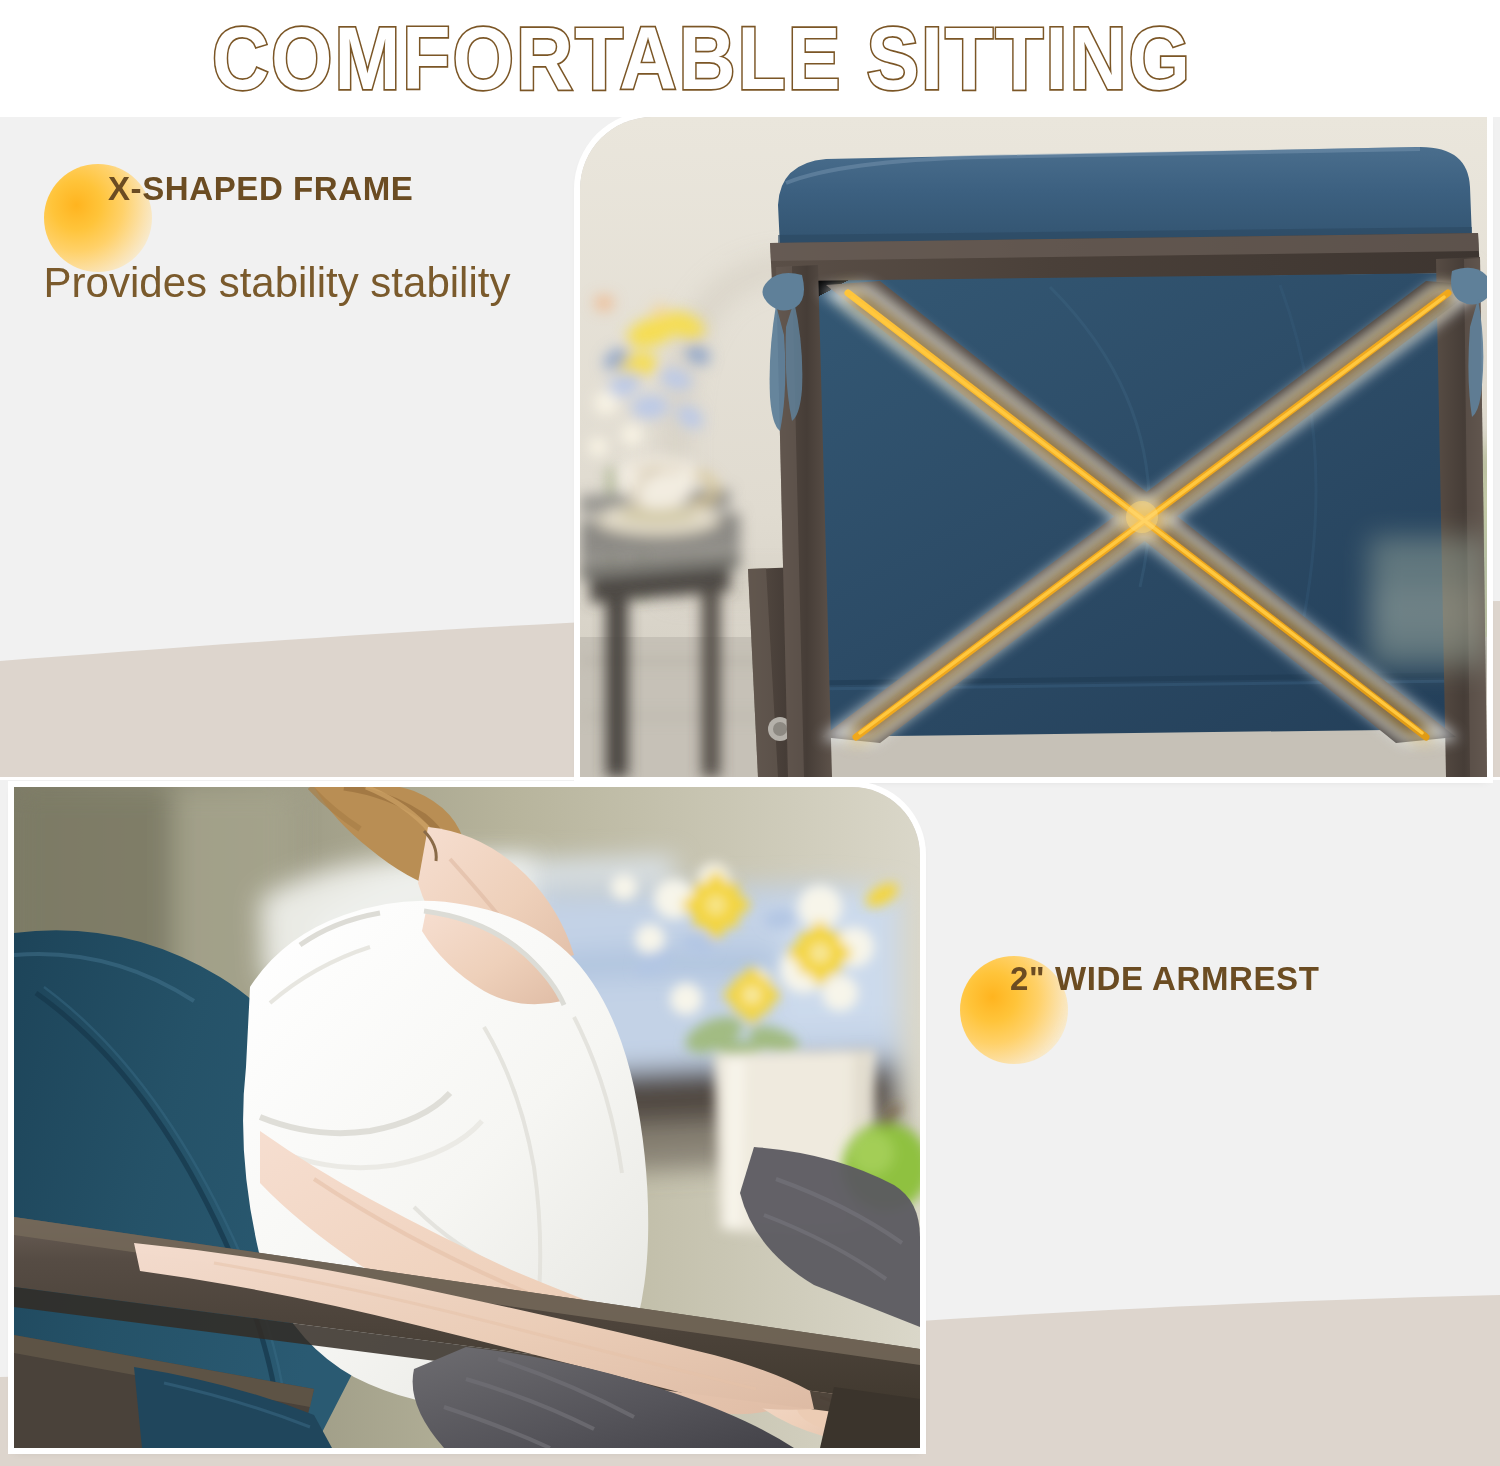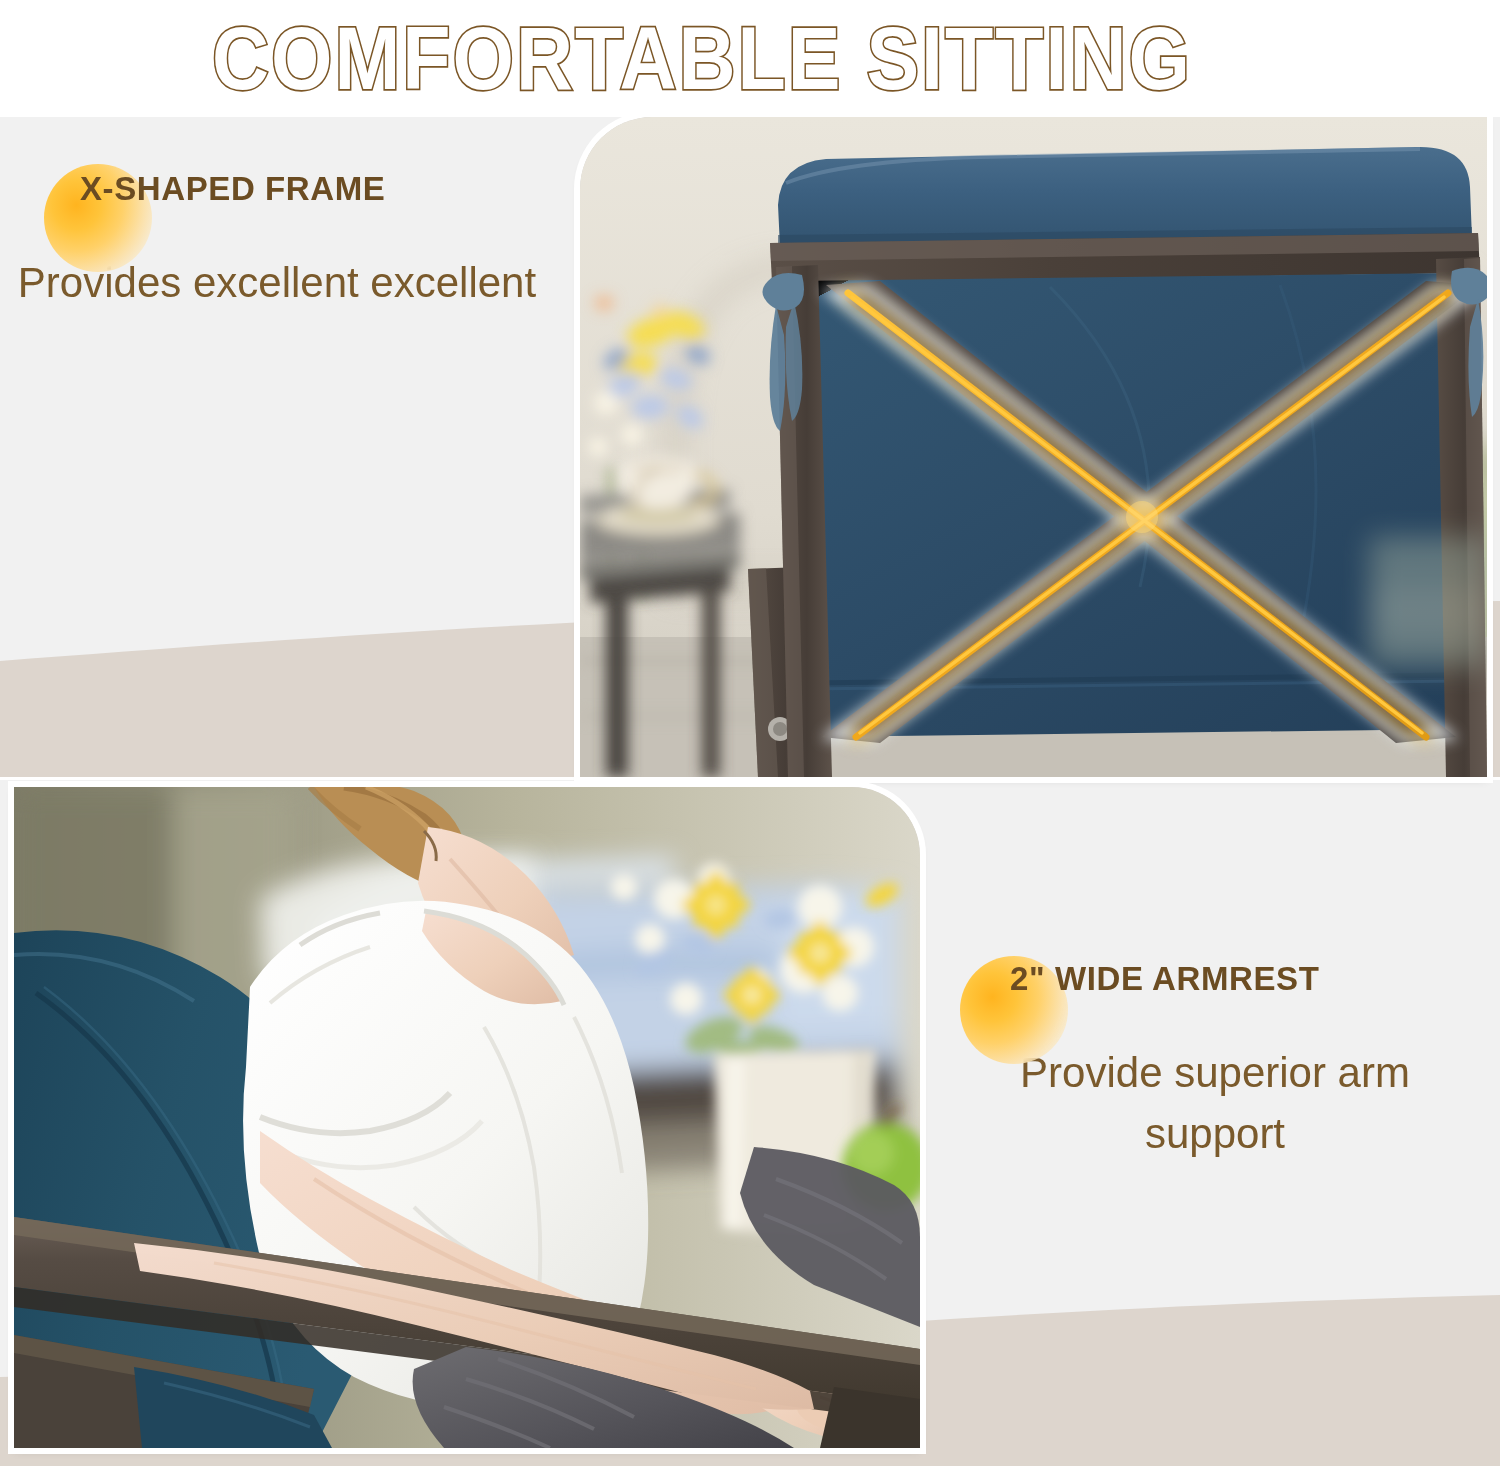--- a/index.html
+++ b/index.html
@@ -50,21 +50,21 @@
   .wave-bottom{
     position:absolute; left:0; bottom:0; width:1500px; height:185px;
   }
 
   
   .textblock{ position:absolute; }
   .tb-left { left:0px;   top:170px;  width:578px; }
   .tb-right{ left:920px; top:960px;  width:580px; }
 
   .headline-row{ position:relative; display:flex; align-items:center; }
-  .tb-left .headline-row{ padding-left:36px; }
+  .tb-left .headline-row{ padding-left:64px; }
   .tb-right .headline-row{ padding-left:48px; justify-content:flex-start; }
 
   .glow-dot{
     position:absolute;
     width:108px; height:108px; border-radius:50%;
     background:radial-gradient(circle at 30% 38%,
         #ffb41f 0%, #ffc43a 24%, #ffd169 46%, #fbe2ae 68%,
         rgba(250,236,207,0.55) 84%, rgba(241,241,241,0) 100%);
     z-index:0;
     pointer-events:none;
@@ -531,22 +531,21 @@
       <path d="M820,600 L906,612 L906,661 L806,661 Z" fill="#3b342c"></path>
     </g>
   </svg>
 </div>
 
 <div class="textblock tb-left">
   <div class="headline-row">
     <span class="glow-dot"></span>
     <span class="headline">X-SHAPED FRAME</span>
   </div>
-  <div class="subcopy">Provides excellent excellent</div>
+  <div class="subcopy">Provides stability stability</div>
 </div>
 
 <div class="textblock tb-right">
   <div class="headline-row">
     <span class="glow-dot"></span>
     <span class="headline">2" WIDE ARMREST</span>
   </div>
-  <div class="subcopy">Provide superior arm support</div>
 </div>
 
 </body></html>

